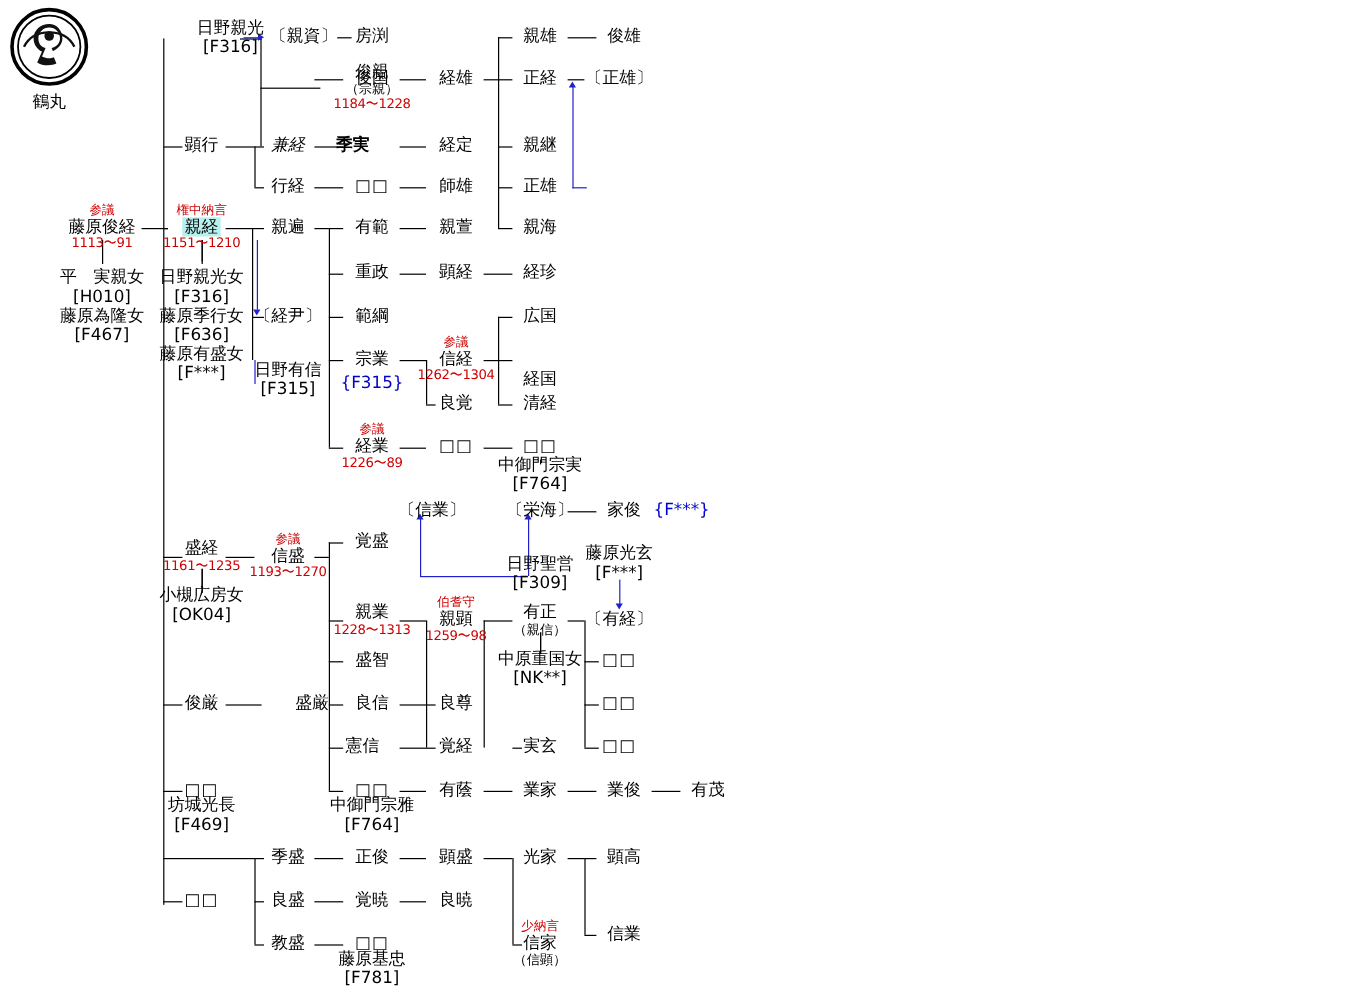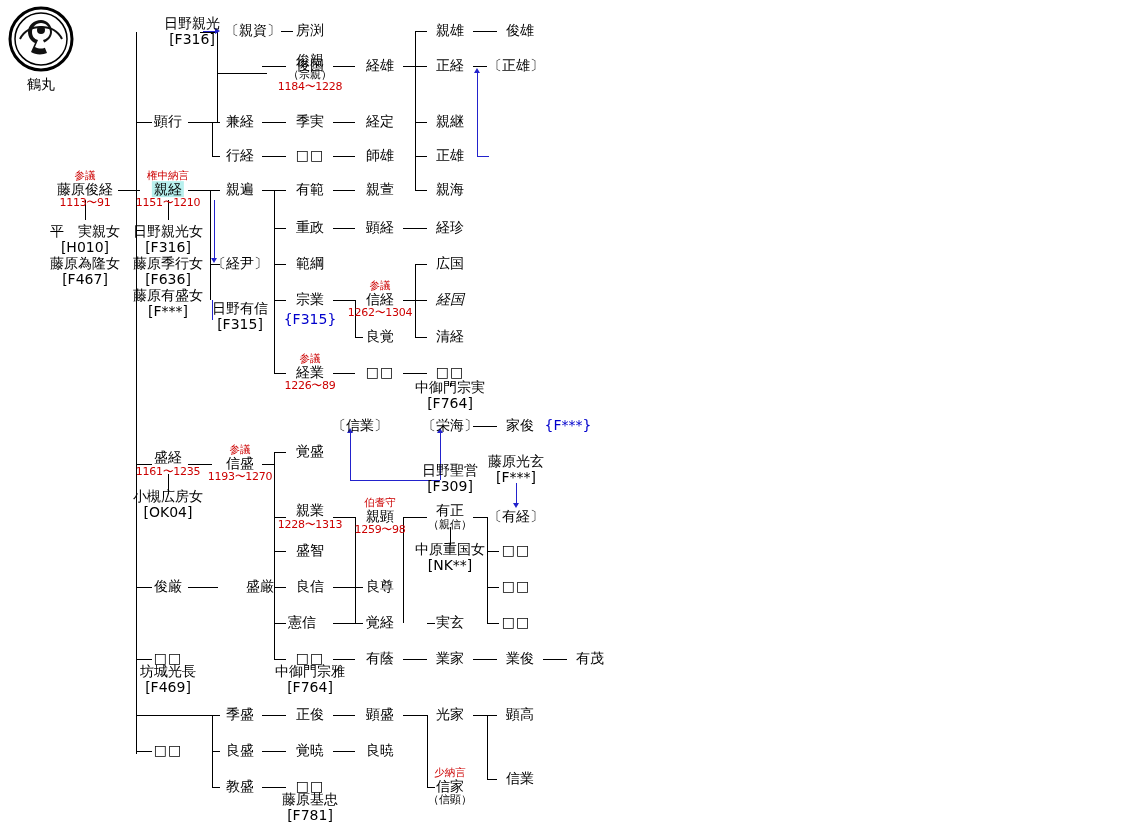--- a/index.html
+++ b/index.html
@@ -269,24 +269,24 @@
         <div class="name"><span>俊親</span></div>
         <div class="sub">（宗親）</div>
         <div class="dates">1184〜1228</div>
       </div>
       <div class="node" style="left: 310px; top: 66px;">
         <div class="name"><span>俊国</span></div>
       </div>
       <div class="node" style="left: 168px; top: 122px;">
         <div class="name"><span>顕行</span></div>
       </div>
-      <div class="node" style="left: 240px; top: 122px;">
+      <div class="node" style="left: 240px; top: 122px; font-style: italic;">
         <div class="name"><span>兼経</span></div>
       </div>
-      <div class="node" style="left: 310px; top: 122px;">
+      <div class="node" style="left: 294px; top: 122px; font-weight: bold;">
         <div class="name"><span>季実</span></div>
       </div>
       <div class="node" style="left: 240px; top: 156px;">
         <div class="name"><span>行経</span></div>
       </div>
       <div class="node" style="left: 310px; top: 156px;">
         <div class="name boxchar"><span>□□</span></div>
       </div>
       <div class="node" style="left: 380px; top: 66px;">
         <div class="name"><span>経雄</span></div>
@@ -386,21 +386,21 @@
         <div class="title">参議</div>
         <div class="name"><span>信経</span></div>
         <div class="dates">1262〜1304</div>
       </div>
       <div class="node" style="left: 380px; top: 337px;">
         <div class="name"><span>良覚</span></div>
       </div>
       <div class="node" style="left: 450px; top: 264px;">
         <div class="name"><span>広国</span></div>
       </div>
-      <div class="node" style="left: 450px; top: 300px; font-style: italic;">
+      <div class="node" style="left: 450px; top: 317px;">
         <div class="name"><span>経国</span></div>
       </div>
       <div class="node" style="left: 450px; top: 337px;">
         <div class="name"><span>清経</span></div>
       </div>
       <div class="node" style="left: 310px; top: 373px;">
         <div class="title">参議</div>
         <div class="name"><span>経業</span></div>
         <div class="dates">1226〜89</div>
       </div>

